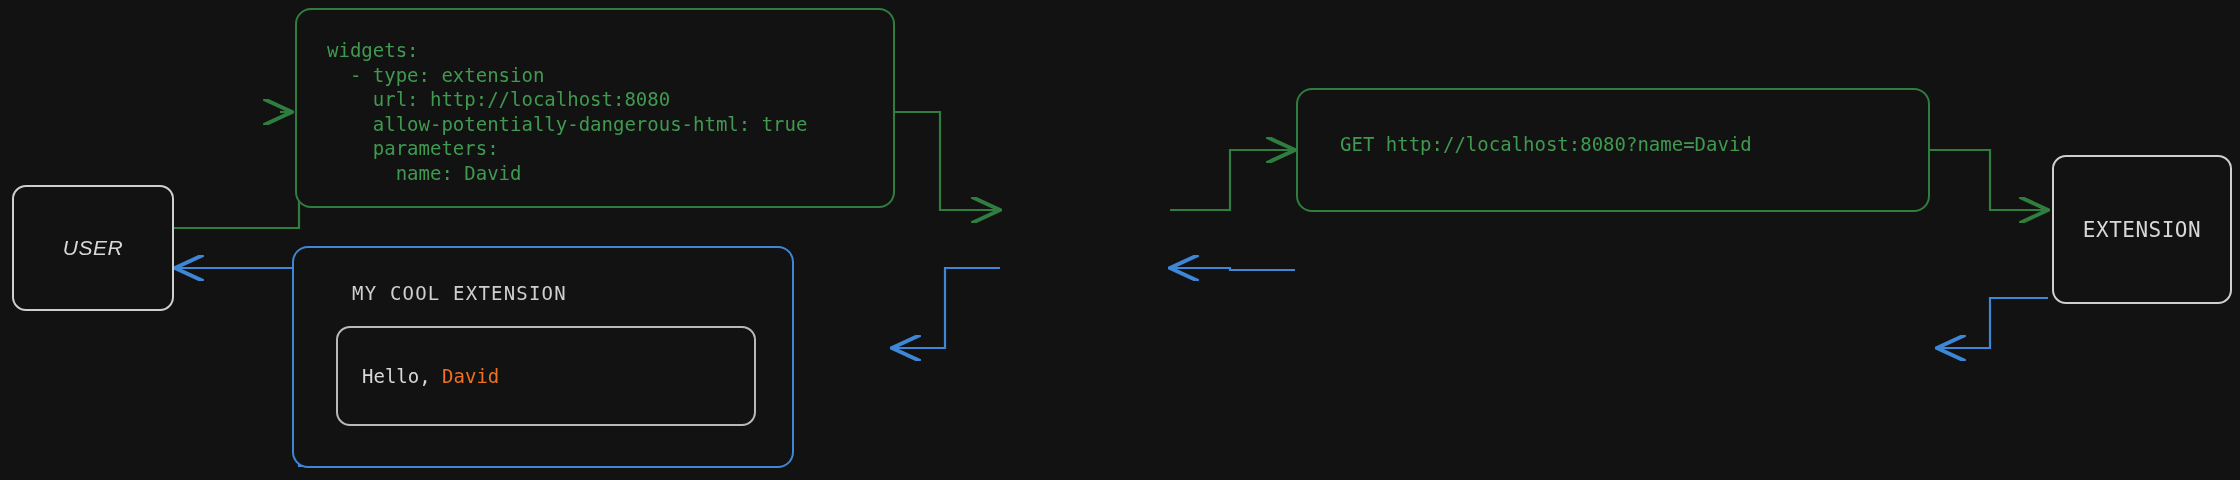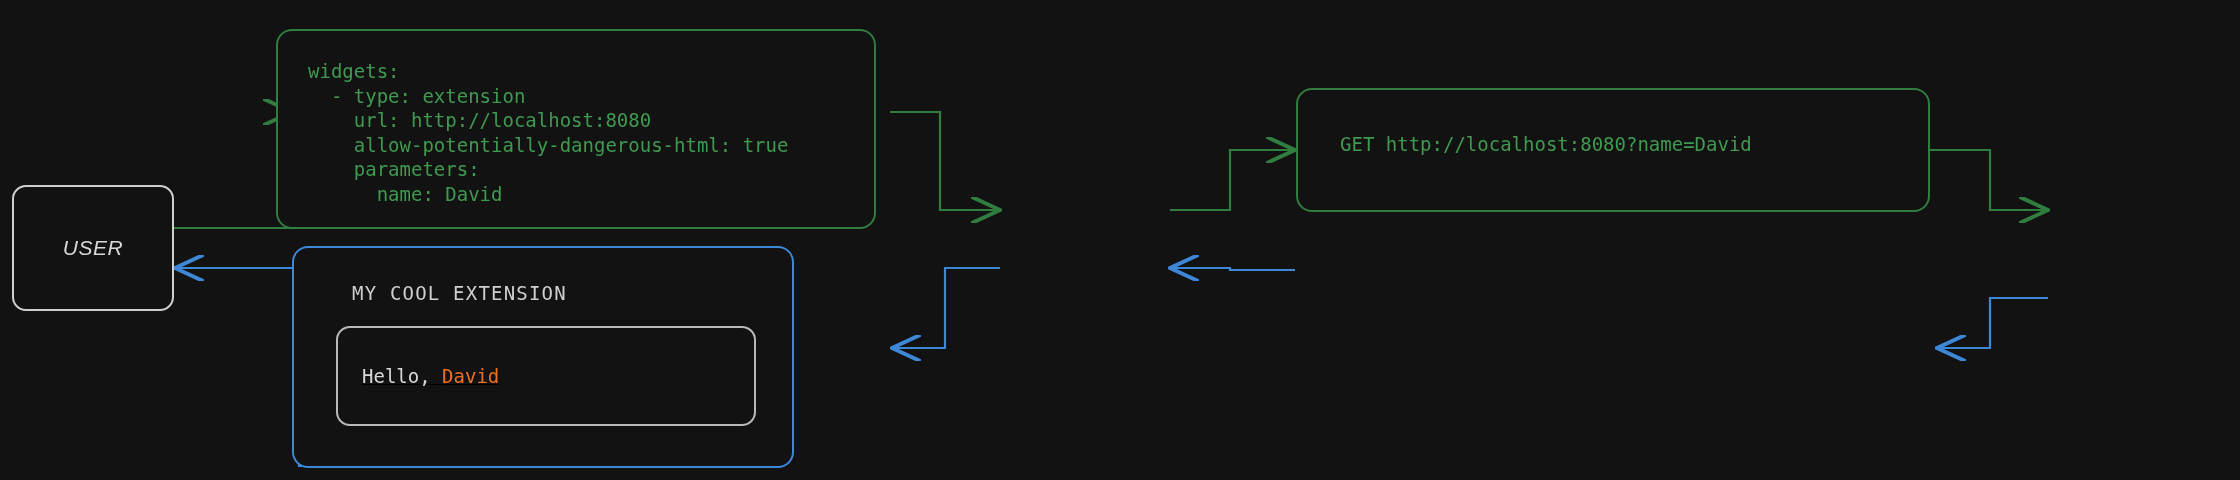--- a/index.html
+++ b/index.html
@@ -19,21 +19,21 @@
   .panel.blue{border:2px solid #3d87d6;}
 
   .code{font-family:"DejaVu Sans Mono","Liberation Mono",monospace;
         font-size:19px;line-height:24.5px;white-space:pre;}
   .code.green{color:#3f9a50;}
   .code.blue{color:#4a90e2;}
 
   .widget-title{color:#cfcfcf;font-family:"DejaVu Sans Mono","Liberation Mono",monospace;
                 font-size:19px;letter-spacing:1.2px;}
   .widget-card{border:2px solid #b9b9b9;border-radius:14px;box-sizing:border-box;
-               display:flex;align-items:center;text-decoration:underline;}
+               display:flex;align-items:center;}
   .widget-body{font-family:"DejaVu Sans Mono","Liberation Mono",monospace;font-size:19px;color:#d8d8d8;}
   .accent{color:#f07022;}
 </style>
 </head>
 <body>
 
 <div id="stage">
 
   <svg class="wires" viewBox="0 0 2240 480">
     <defs>
@@ -78,22 +78,25 @@
     <g>
       <path d="M455,466 L299,466 L299,268 L175,268" fill="none" stroke="#3d87d6" stroke-width="2.2" marker-end="url(#ab)"></path>
     </g>
   </svg>
 
   <div class="node node-sans" style="left:12px;top:185px;width:158px;height:122px;font-style:italic;">
     <span>USER</span>
   </div>
 
 
+  <div class="node node-mono" style="left:2052px;top:155px;width:176px;height:145px;">
+    <span>EXTENSION</span>
+  </div>
 
-  <div class="panel green" style="left:276px;top:8px;width:600px;height:200px;margin-top:21px;">
+  <div class="panel green" style="left:295px;top:8px;width:600px;height:200px;">
     <div class="code green" style="padding:28px 0 0 30px;">widgets:
   - type: extension
     url: http://localhost:8080
     allow-potentially-dangerous-html: true
     parameters:
       name: David</div>
   </div>
 
   <div class="panel green" style="left:1296px;top:88px;width:634px;height:124px;">
     <div class="code green" style="padding:42px 2px 0 42px;">GET http://localhost:8080?name=David</div>

